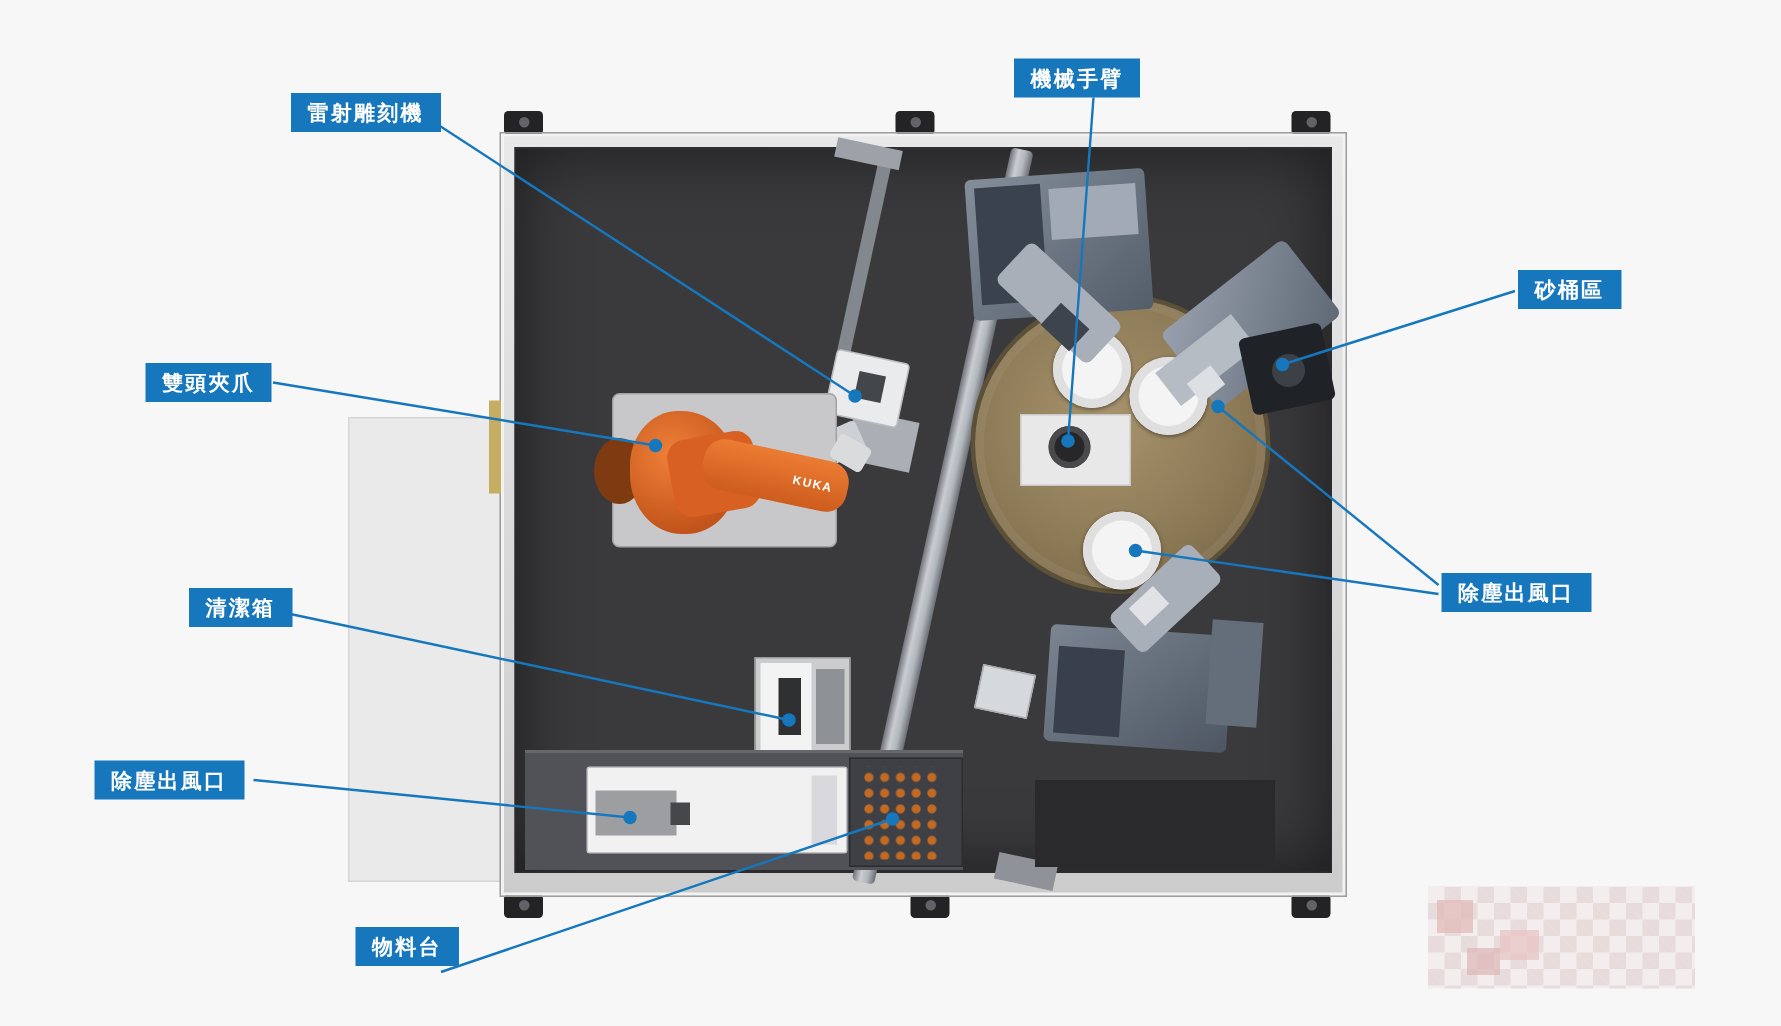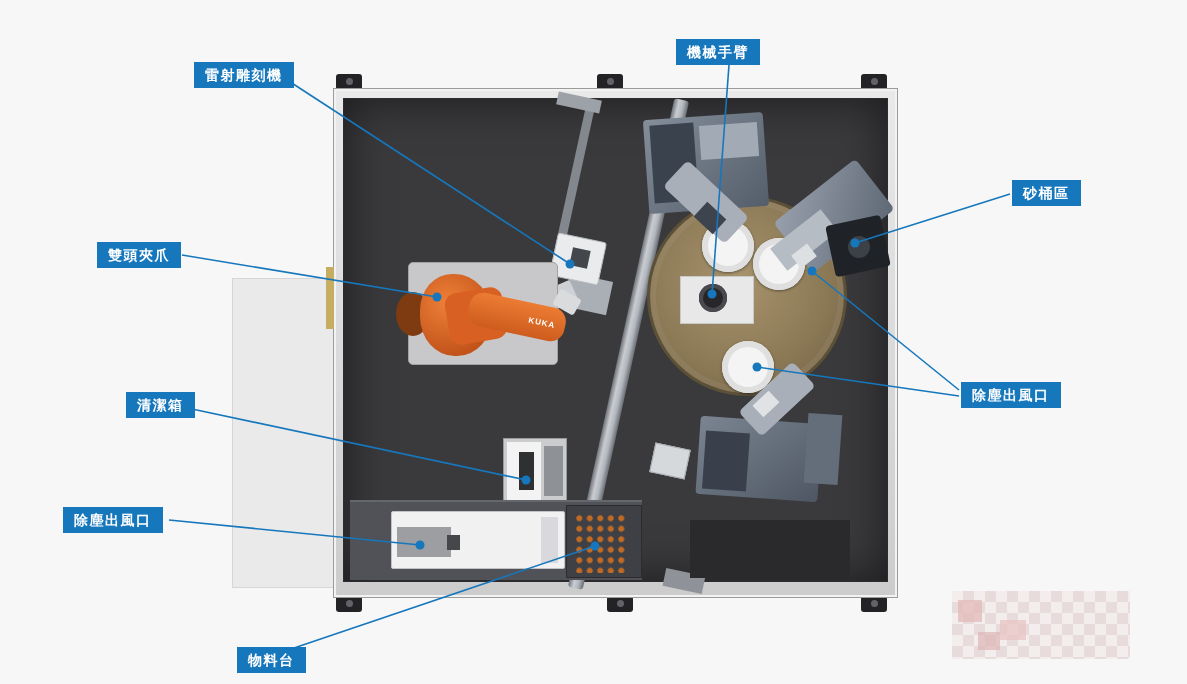--- a/index.html
+++ b/index.html
@@ -98,21 +98,21 @@
   .wm1 { left:958px; top:600px; width:24px; height:22px; background:#e3bcbc; opacity:.8; }
   .wm2 { left:1000px; top:620px; width:26px; height:20px; background:#e9c6c6; opacity:.8; }
   .wm3 { left:978px; top:632px; width:22px; height:18px; background:#ddb5b5; opacity:.7; }
 
   
   .overlay { position:absolute; left:0; top:0; z-index:6; pointer-events:none; }
   .callout { position:absolute; z-index:7; background:#1677bd; color:#ffffff; font-size:14px; font-weight:600;
              line-height:26px; padding:0 11px; letter-spacing:1.5px; white-space:nowrap; }
   .c-grip{left:194px;top:62px} .c-dust{left:676px;top:39px} .c-sand{left:1012px;top:180px}
   .c-robot{left:97px;top:242px} .c-clean{left:126px;top:392px} .c-laser{left:63px;top:507px}
-  .c-material{left:237px;top:647px} .c-triaxis{left:961px;top:382px}
+  .c-material{left:237px;top:618px} .c-triaxis{left:961px;top:382px}
 </style>
 </head>
 <body>
 
 <div class="stage">
 
   <div class="p side-panel"></div>
   <div class="p tab tab-t1">
       <div class="hole"></div>
     </div>

